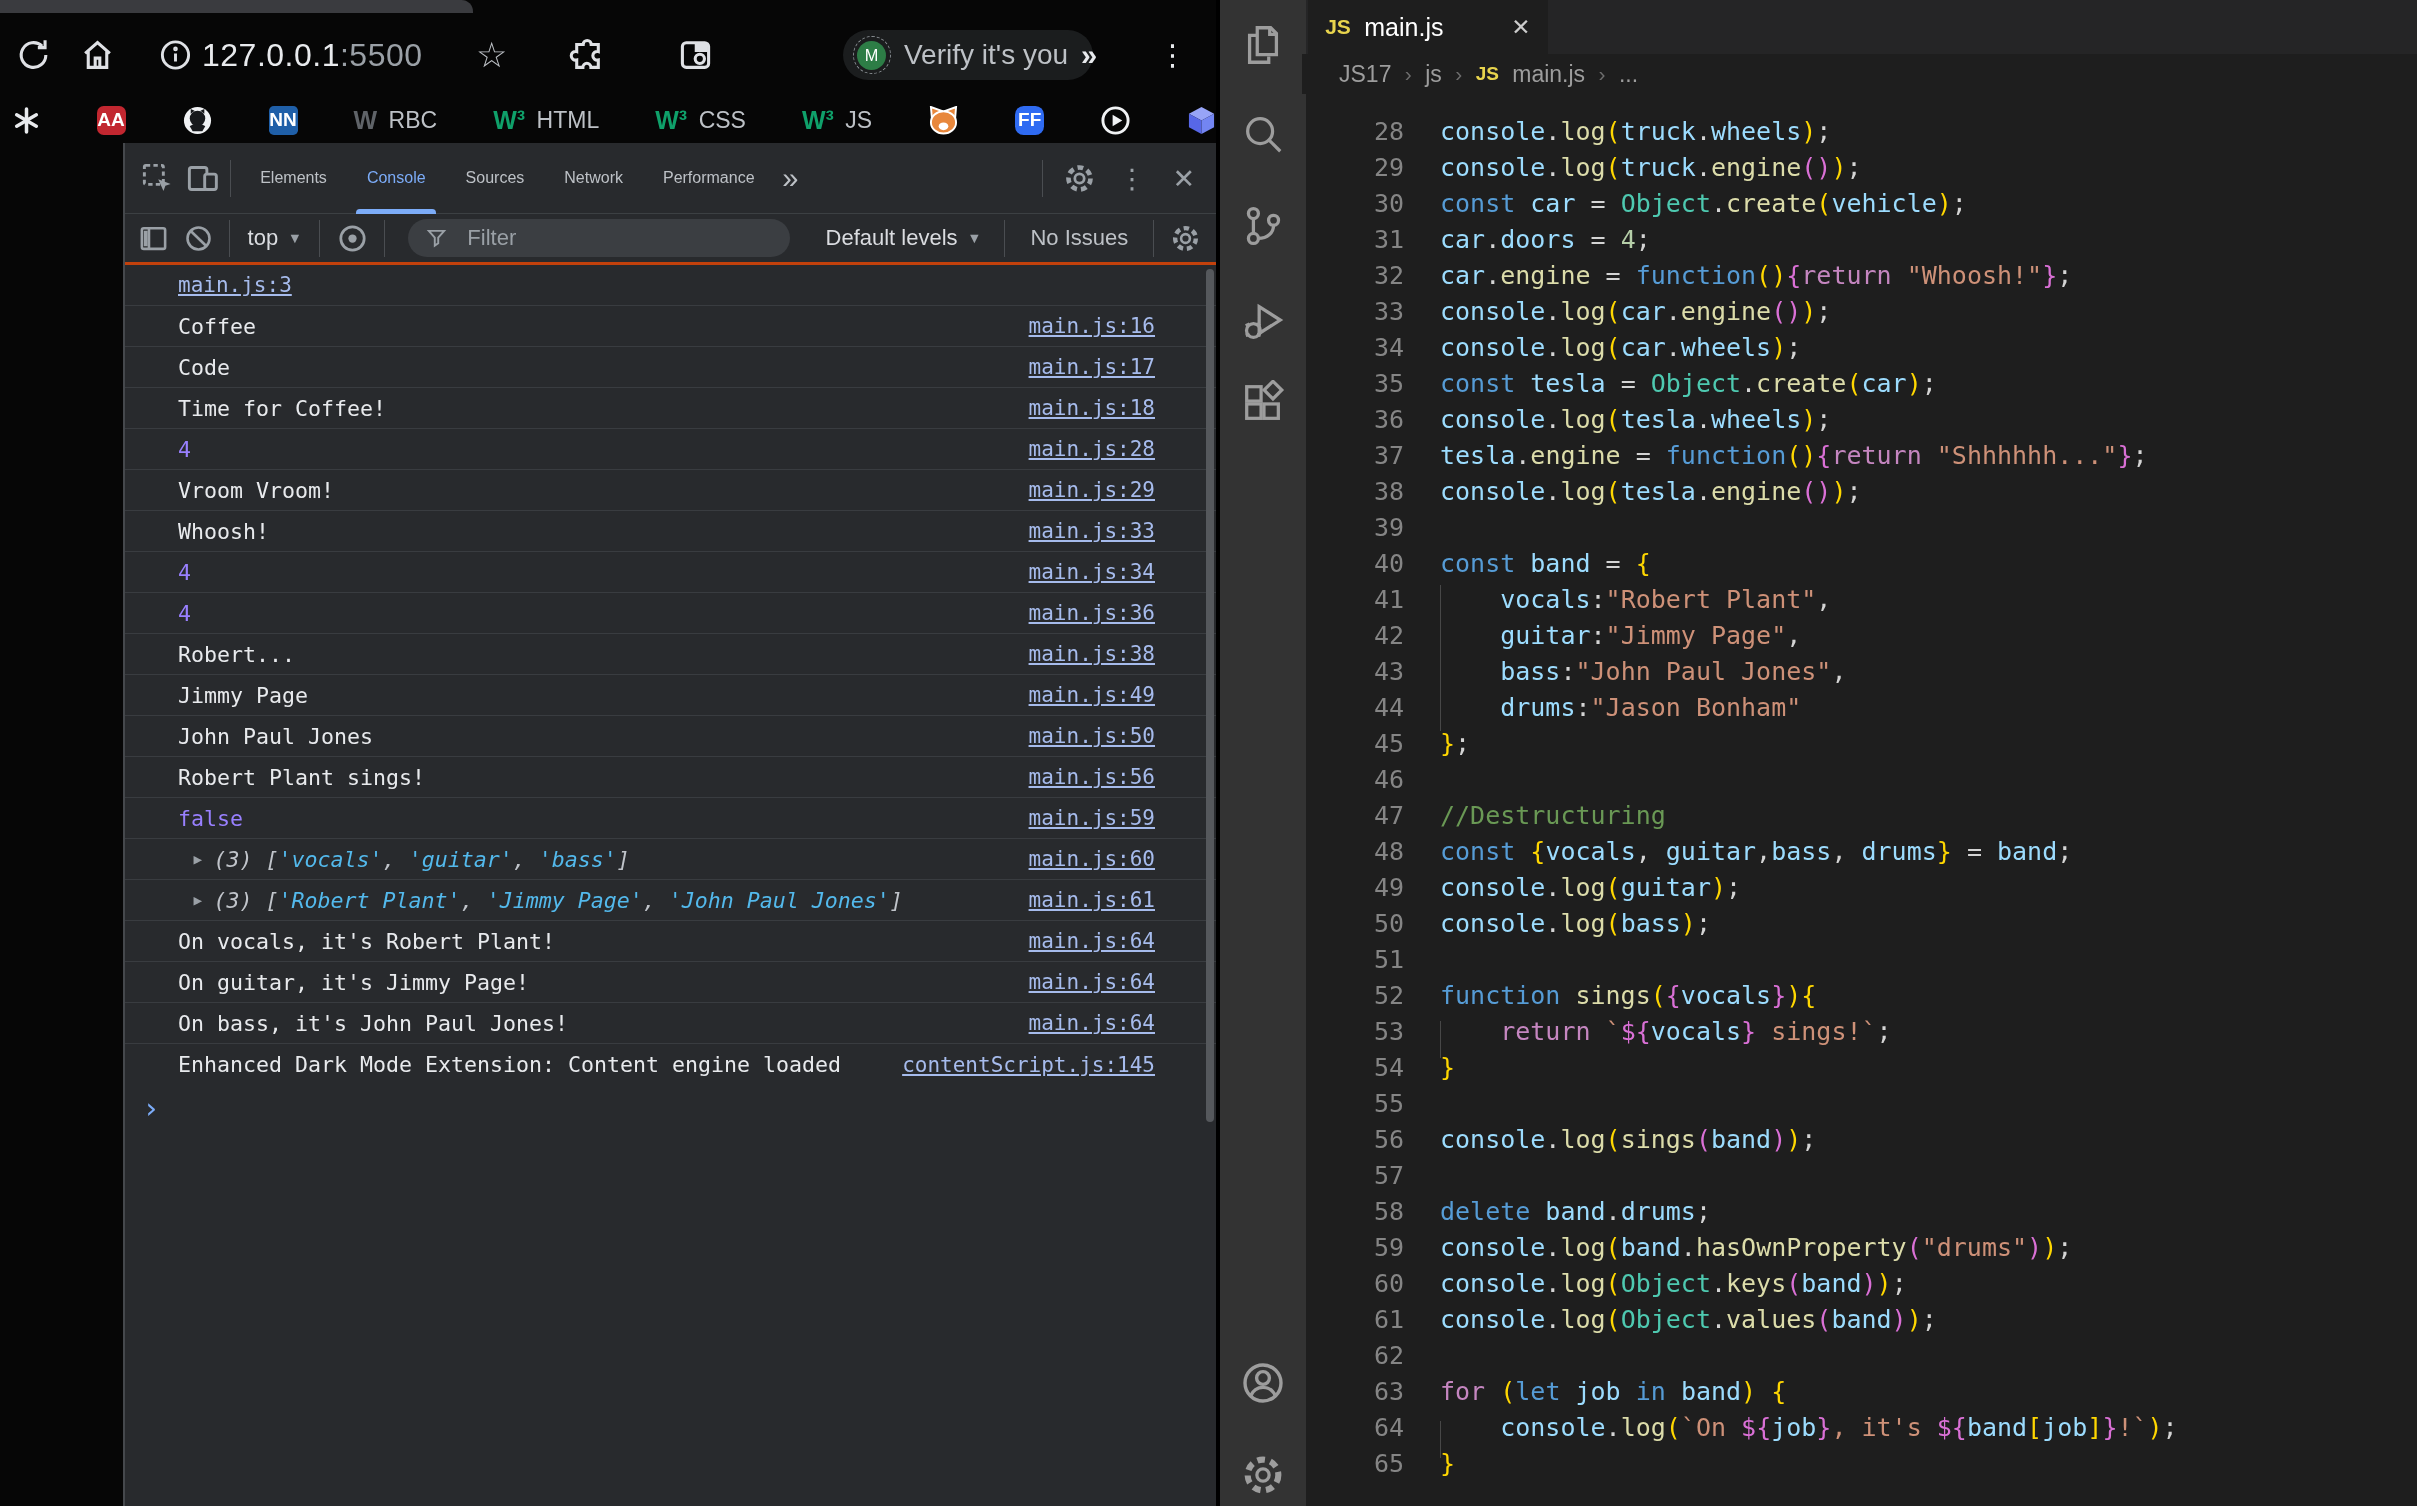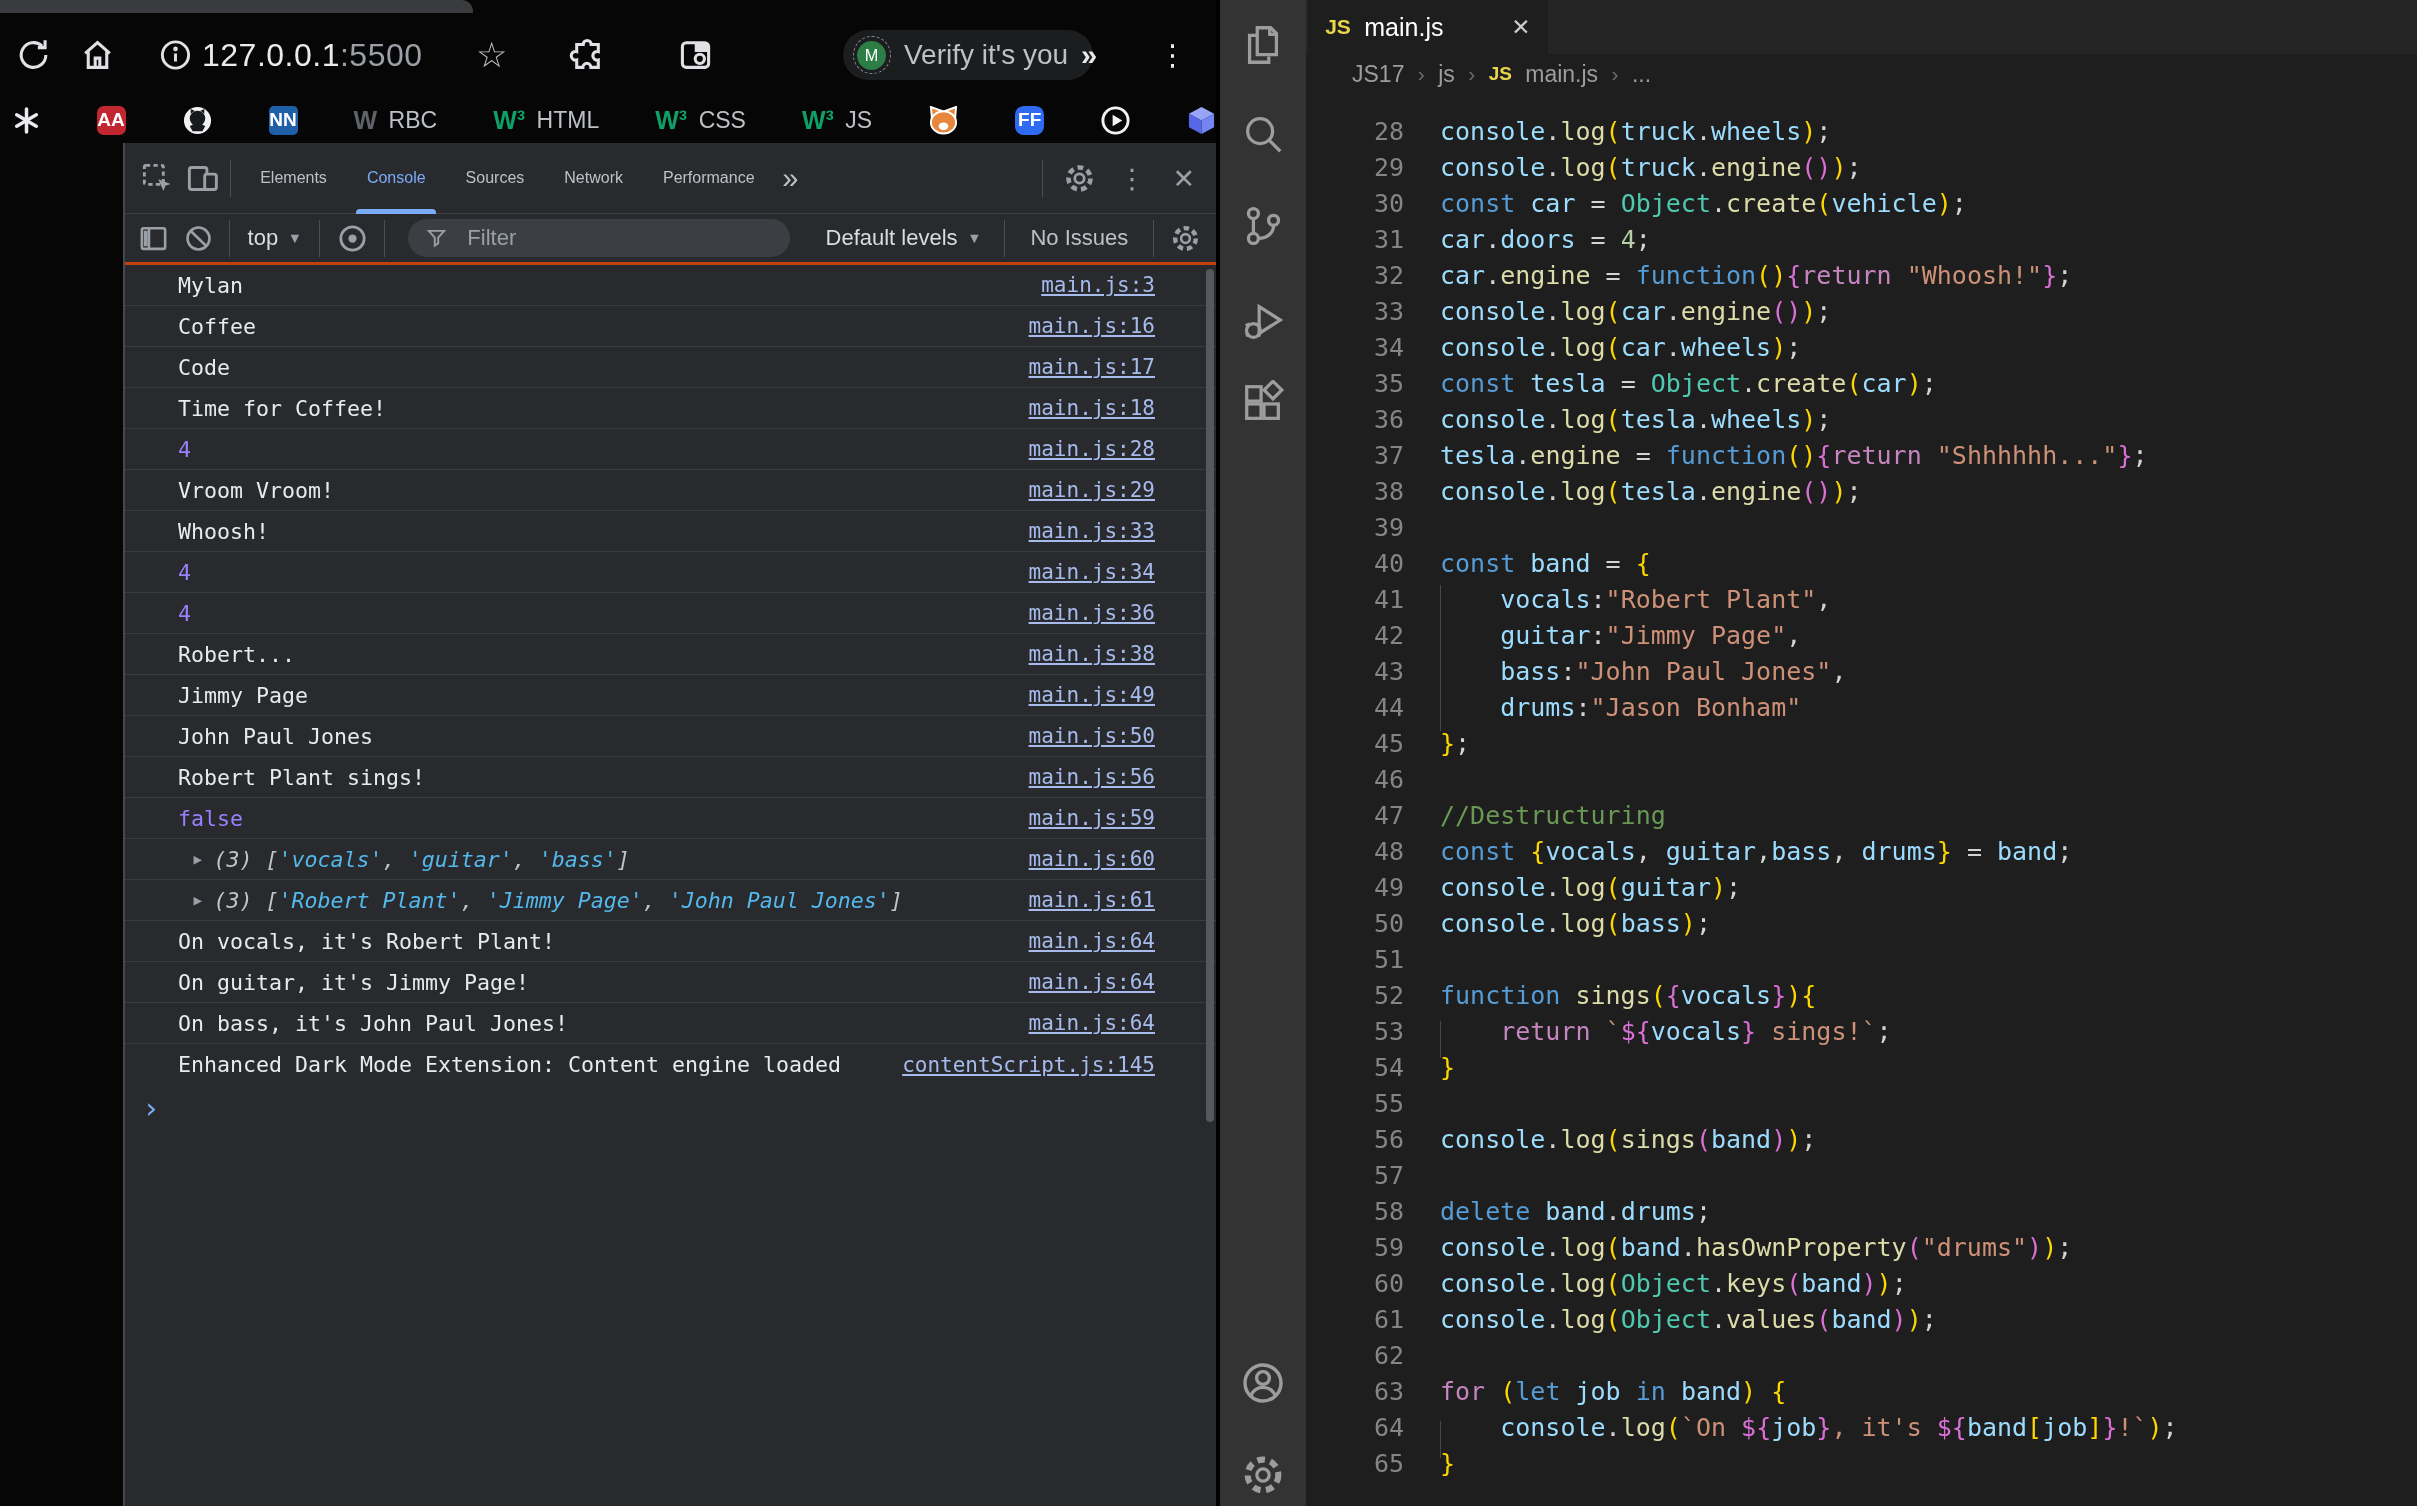--- a/index.html
+++ b/index.html
@@ -82,21 +82,21 @@
   #vscode { position:absolute; left:1220px; top:0; width:1197px; height:1506px; background:#1e1e1e; }
   #activitybar { position:absolute; left:0; top:0; width:86px; height:1506px; background:#333333; }
   .ab-ic { position:absolute; left:50%; transform:translate(-50%,-50%); }
   .ab-ic svg { display:block; stroke:#9d9d9d; fill:none; stroke-width:1.7; }
   #tabbar { position:absolute; left:86px; top:0; right:0; height:54px; background:#252526; }
   #tab-mainjs { position:absolute; left:1.9px; top:0; width:240px; height:54px; background:#1e1e1e;
                 display:flex; align-items:center; padding:0 17.3px; gap:13.4px; }
   .js-badge { color:#e8d44d; font-weight:bold; font-size:21px; }
   #tab-title { color:#ffffff; font-size:25px; }
   #tab-close { margin-left:auto; color:#cccccc; font-size:23px; }
-  #breadcrumbs { position:absolute; left:95px; top:54px; right:0; height:40px; background:#1e1e1e;
+  #breadcrumbs { position:absolute; left:82px; top:54px; right:0; height:40px; background:#1e1e1e;
                  display:flex; align-items:center; padding-left:37px; gap:13.4px;
                  color:#9d9d9d; font-size:23px; }
   .bc-sep { color:#6e6e6e; font-size:21px; }
   #editor { position:absolute; left:86px; top:94px; right:0; bottom:0; background:#1e1e1e;
             font-family:"DejaVu Sans Mono", monospace; font-size:25px; padding-top:19px; }
   .cline { height:36px; display:flex; align-items:center; white-space:pre; }
   .lnum { width:98px; text-align:right; color:#858585; flex:none; }
   .ltext { padding-left:36px; }
   .tk-k  { color:#569CD6; } .tk-c  { color:#C586C0; } .tk-v  { color:#9CDCFE; }
   .tk-f  { color:#DCDCAA; } .tk-cl { color:#4EC9B0; } .tk-s  { color:#CE9178; }
@@ -302,21 +302,20 @@
     <span class="dt-ic" style="padding:0 15.4px 0 5.8px">
       <svg width="31" height="31" viewBox="0 0 24 24">
           <circle cx="12" cy="12" r="3.4"></circle>
           <circle cx="12" cy="12" r="8" stroke-width="3.4" stroke-dasharray="4.2 3"></circle>
         </svg>
     </span>
   </div>
 
   <div id="console">
       <div class="crow">
-        <span class="msg"><span class="ck-t">Mylan</span></span>
         <span class="srclink">main.js:3</span>
       </div>
       <div class="crow">
         <span class="msg"><span class="ck-t">Coffee</span></span>
         <span class="srclink">main.js:16</span>
       </div>
       <div class="crow">
         <span class="msg"><span class="ck-t">Code</span></span>
         <span class="srclink">main.js:17</span>
       </div>

